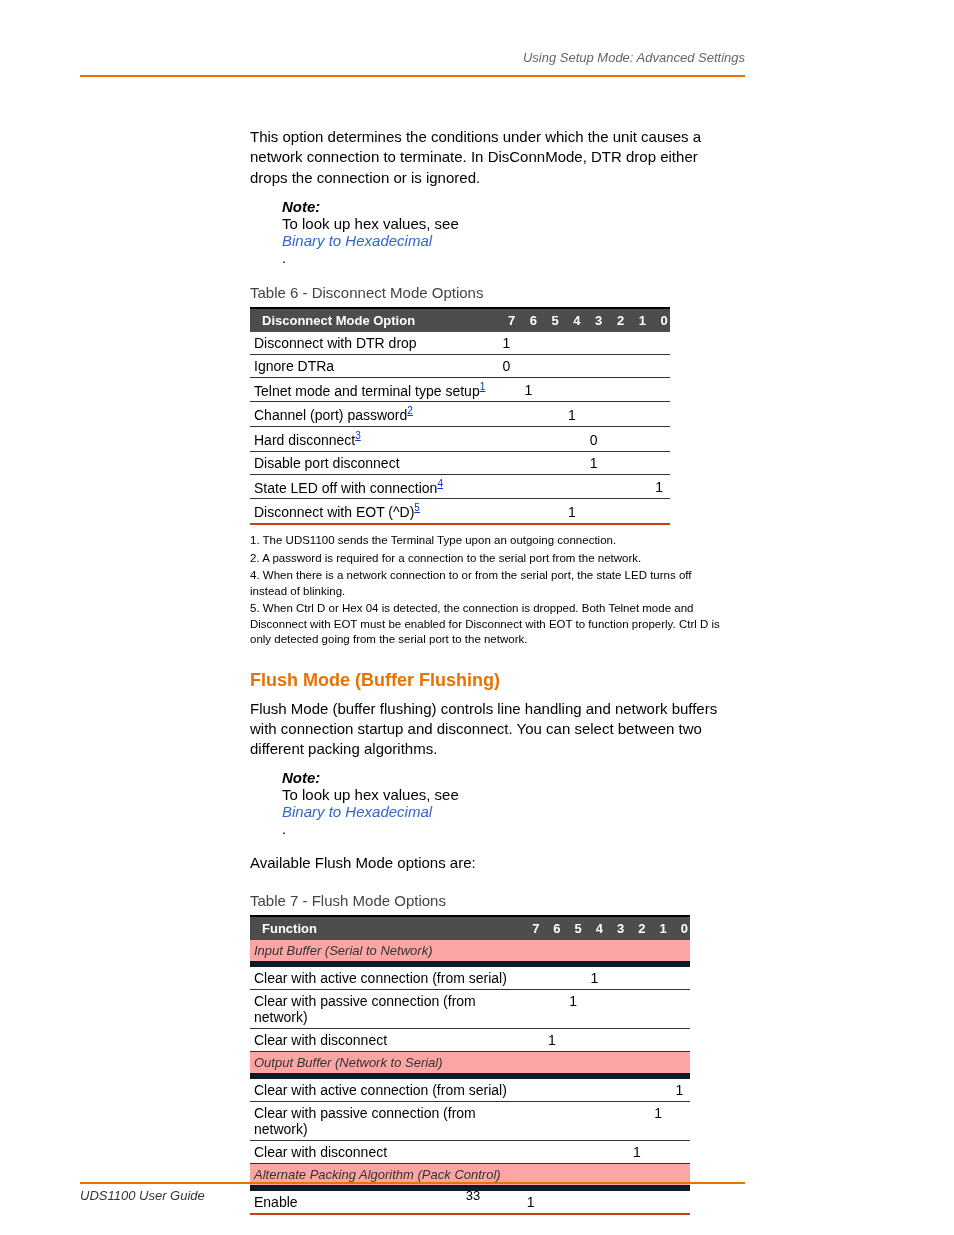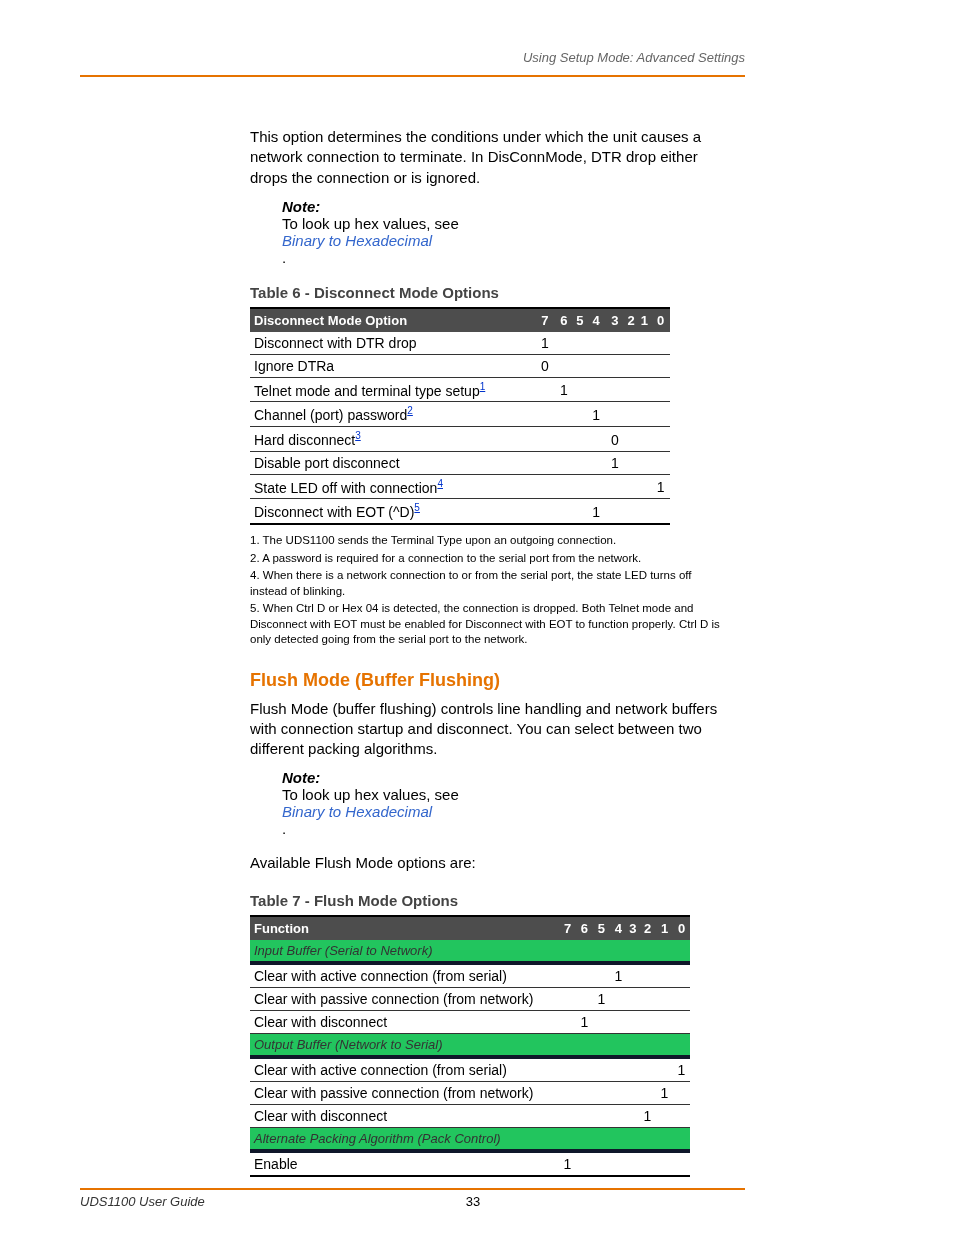--- a/index.html
+++ b/index.html
@@ -46,21 +46,21 @@
     font-style: italic;
     font-weight: bold;
     margin-right: 6px;
     margin-left: 32px;
   }
   .link {
     color: #3366cc;
     font-style: italic;
   }
   .table-caption {
-    font-weight: bold;
+    font-weight: normal;
     margin: 18px 0 6px 0;
     text-align: left;
   }
   table {
     border-collapse: collapse;
     width: 440px;
     font-size: 14px;
   }
   table.t6 { width: 420px; }
   table th {
@@ -79,50 +79,51 @@
     border-bottom: 1px solid #333;
     padding: 3px 4px;
     text-align: center;
     vertical-align: baseline;
   }
   table td.label {
     text-align: left;
   }
   table .top-border td, table .top-border th {
     border-top: 2px solid #000;
+    padding-left: 12px;
   }
   table .bottom-strong td {
-    border-bottom: 2px solid #000000;
+    border-bottom: 2px solid #c2410c;
   }
   .sup {
     color: #0033cc;
     font-size: 10px;
     vertical-align: super;
     text-decoration: underline;
   }
   .subhead td {
-    background: #22c55e;
+    background: #fca5a5;
     font-style: italic;
     text-align: left;
-    border-bottom: 4px solid #0f172a;
+    border-bottom: 6px solid #0f172a;
     font-size: 13px;
     color: #333;
     padding: 3px 4px;
   }
   .footnotes {
     font-size: 11.5px;
     line-height: 1.35;
     margin-top: 8px;
   }
   .footnotes .fn {
     margin: 2px 0;
   }
   .footer {
     position: absolute;
-    bottom: 26px;
+    bottom: 32px;
     left: 80px;
     right: 80px;
   }
   .footer-rule {
     border-top: 2px solid #e67300;
   }
   .footer-row {
     display: flex;
     justify-content: space-between;
     font-size: 13px;

